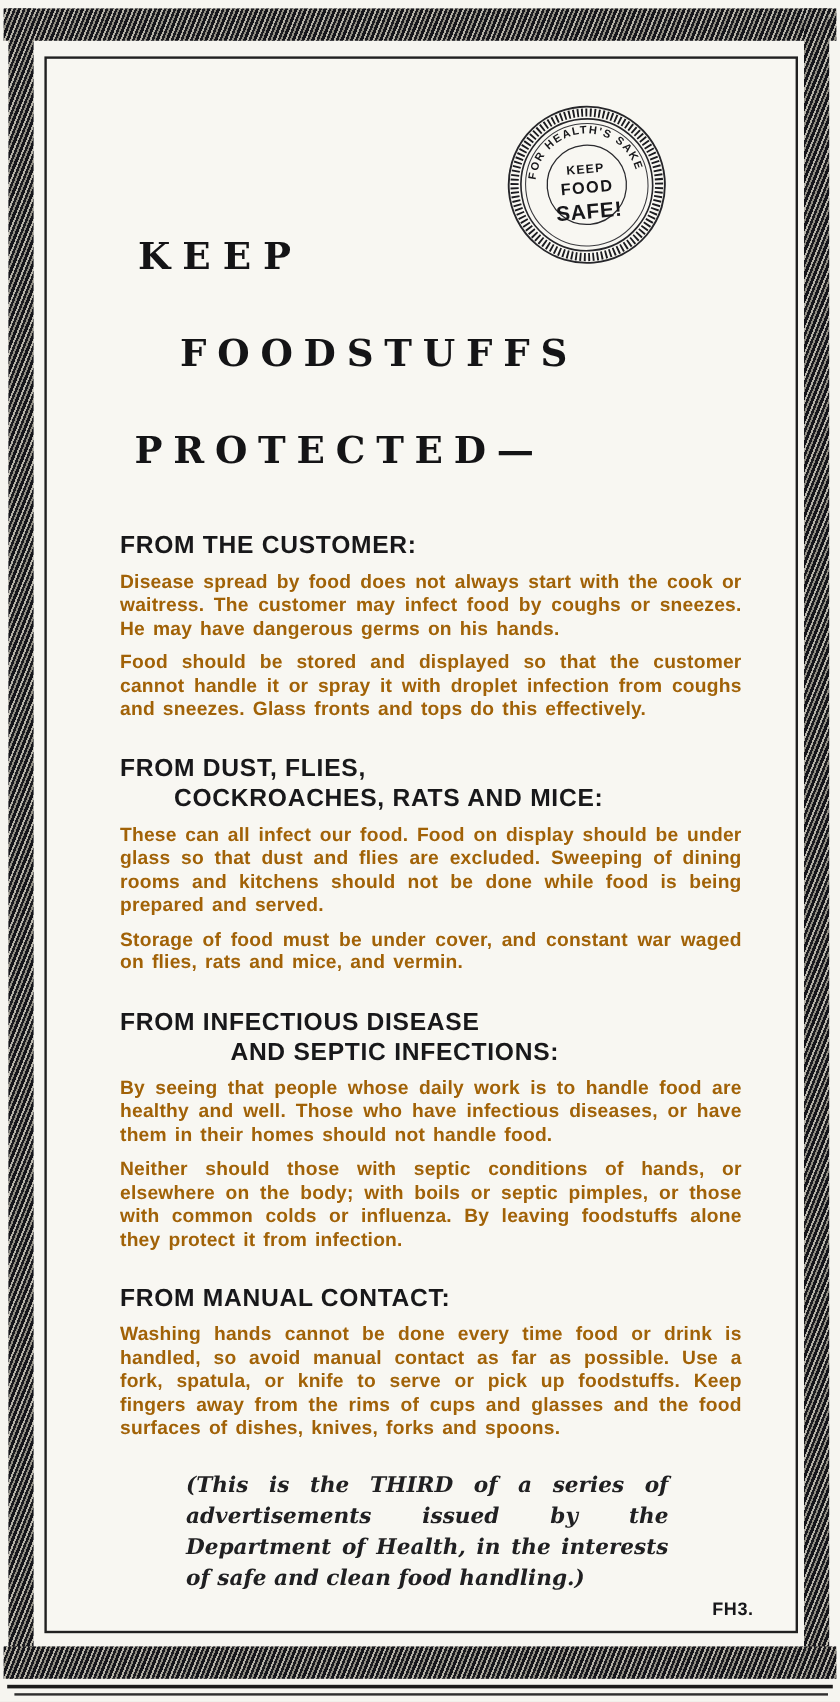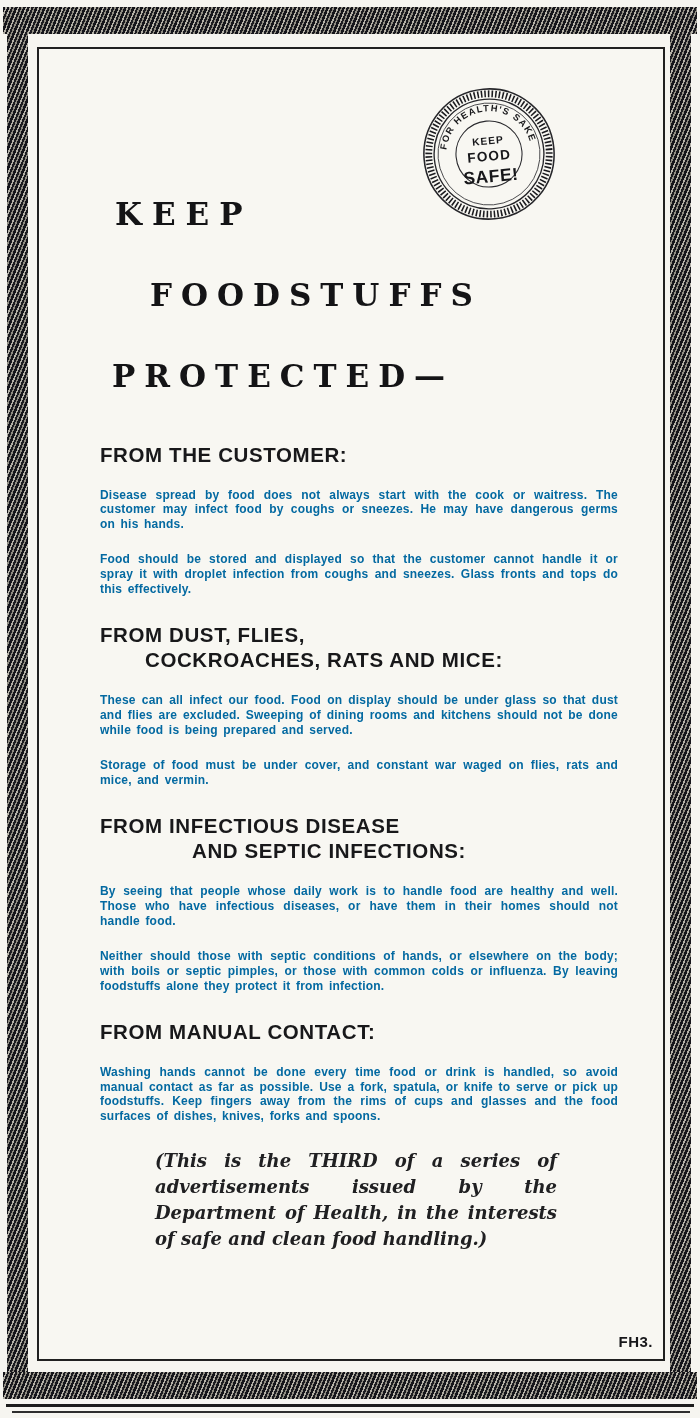--- a/index.html
+++ b/index.html
@@ -47,33 +47,33 @@
 
   .section { margin-top:26px; }
   .section-first { margin-top:46px; }
   .heading-line {
     font-size:20.5px; font-weight:bold; letter-spacing:0.6px;
     line-height:1.22; color:#18181a;
   }
   .heading-indent-45  { margin-left:45px; }
   .heading-indent-112 { margin-left:92px; }
   .para {
-    margin-top:21px; font-size:12px; font-weight:bold;
+    margin-top:9px; font-size:16px; font-weight:bold;
     line-height:1.22; text-align:justify; letter-spacing:0.2px;
-    word-spacing:2px; color:#0369a1;
+    word-spacing:2px; color:#a16207;
   }
 
   .footer-note {
     margin-top:24px; margin-left:55px; width:402px;
     font-family:"DejaVu Serif", serif; font-style:italic; font-weight:bold;
     font-size:18px; line-height:1.45; color:#202022; text-align:justify;
   }
 
   .corner-mark {
-    position:absolute; right:47px; top:1333px;
+    position:absolute; right:72px; top:1333px;
     font-size:15px; font-weight:bold; color:#17171a; letter-spacing:0.5px;
   }
 </style>
 </head>
 <body>
 
 <div class="paper"></div>
 
 <div class="hatch hatch-top"></div>
 <div class="hatch hatch-left"></div>

